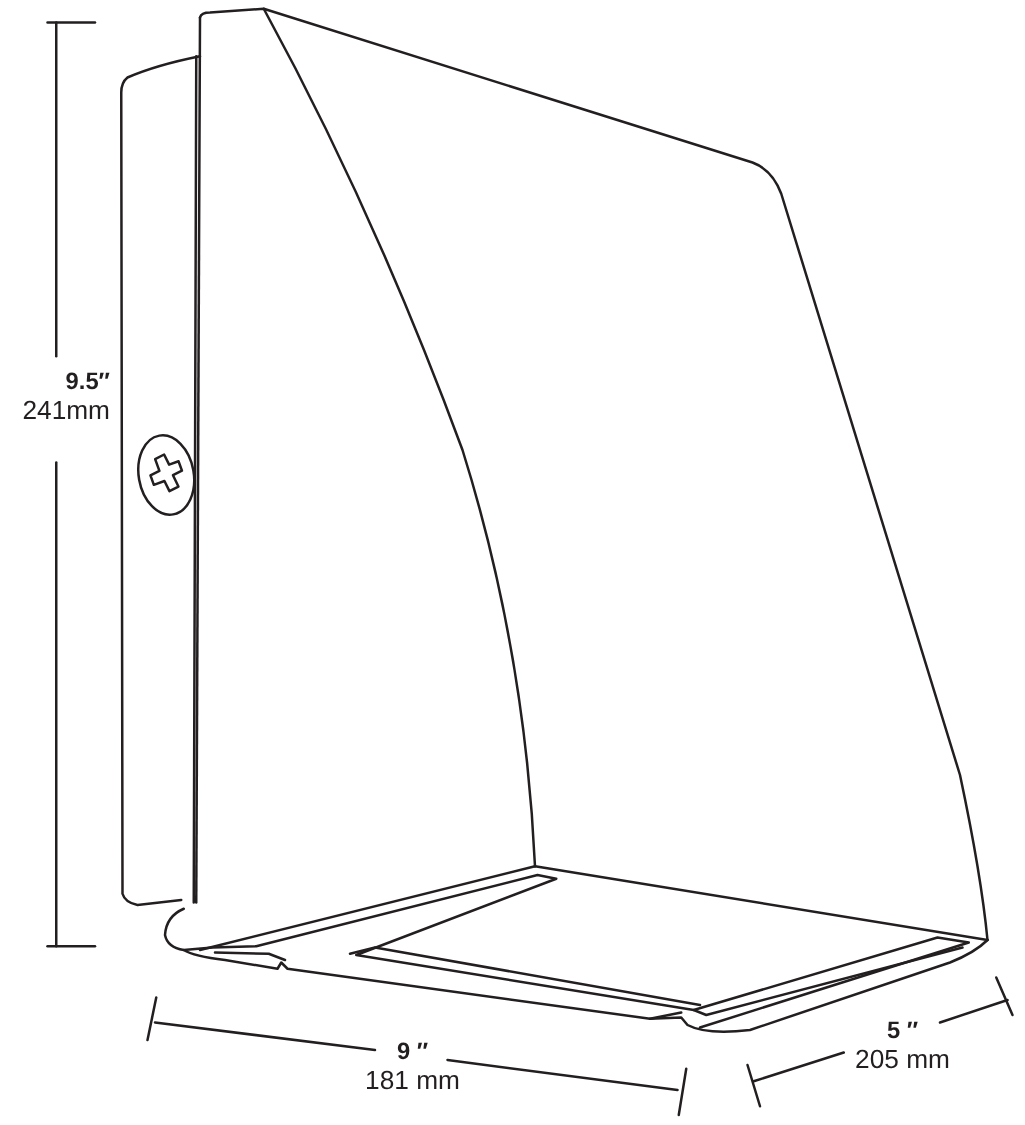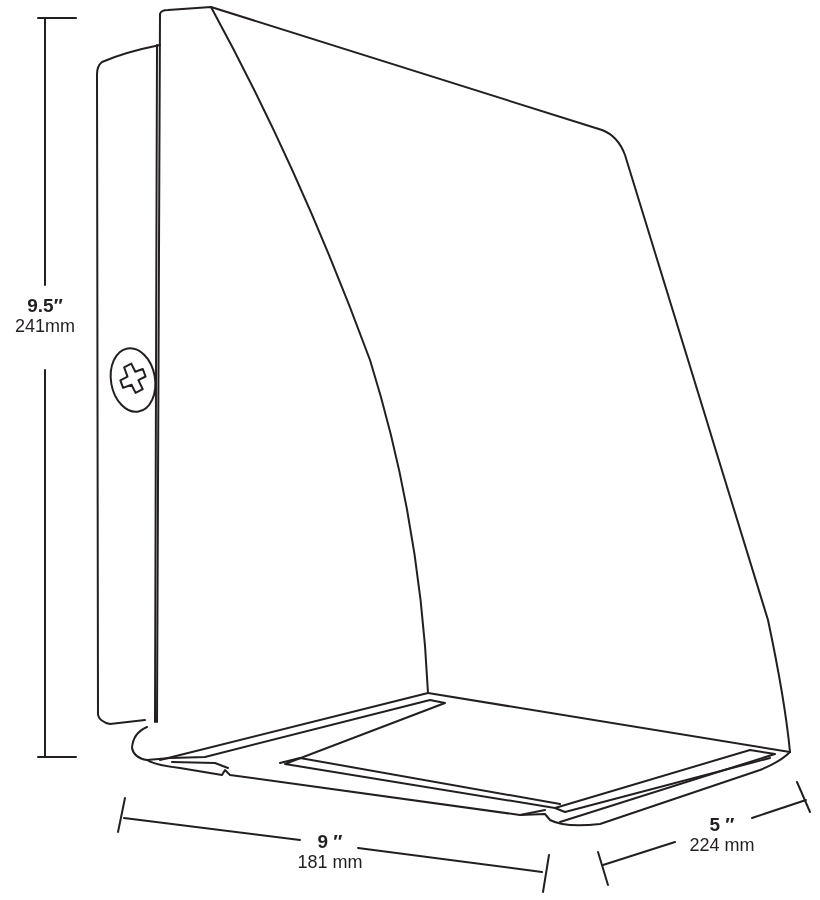--- a/index.html
+++ b/index.html
@@ -1,20 +1,20 @@
 <!DOCTYPE html>
 <html><head>
   <meta charset="utf-8">
   <style>
     html, body { margin: 0; padding: 0; background: #ffffff; }
     body { width: 820px; height: 900px; position: relative; overflow: hidden; font-family: "Liberation Sans", sans-serif; }
     svg { position: absolute; left: 0; top: 0; }
     .dim-label { position: absolute; text-align: center; color: #231f20; line-height: 1.1; }
     .dim-label .imp { font-weight: bold; font-size: 19px; display: block; }
-    .dim-label .met { font-size: 18px; display: block; }
+    .dim-label .met { font-size: 21px; display: block; }
   </style>
 </head>
 <body>
 
 <svg width="820" height="900" viewBox="0 0 820 900" xmlns="http://www.w3.org/2000/svg">
   <g fill="none" stroke="#231f20" stroke-width="2" stroke-linejoin="round" stroke-linecap="round">
 
     <g>
       <line x1="38" y1="18" x2="76" y2="18"></line>
       <line x1="45" y1="18" x2="45" y2="285"></line>
@@ -58,26 +58,26 @@
 
     <g>
       <line x1="598" y1="852" x2="608" y2="885"></line>
       <line x1="603" y1="865" x2="675" y2="842"></line>
       <line x1="752" y1="818" x2="806" y2="800"></line>
       <line x1="797" y1="782" x2="810" y2="812"></line>
     </g>
   </g>
 </svg>
 
-<div class="dim-label" style="left:2px; top:296px; width:86px;">
+<div class="dim-label" style="left:2px; top:296px; width:86px;text-align:right;">
   <span class="imp">9.5″</span>
   <span class="met">241mm</span>
 </div>
 
 <div class="dim-label" style="left:280px; top:832px; width:100px;">
   <span class="imp">9 ″</span>
   <span class="met">181 mm</span>
 </div>
 
 <div class="dim-label" style="left:672px; top:815px; width:100px;">
   <span class="imp">5 ″</span>
-  <span class="met">224 mm</span>
+  <span class="met">205 mm</span>
 </div>
 
 </body></html>

